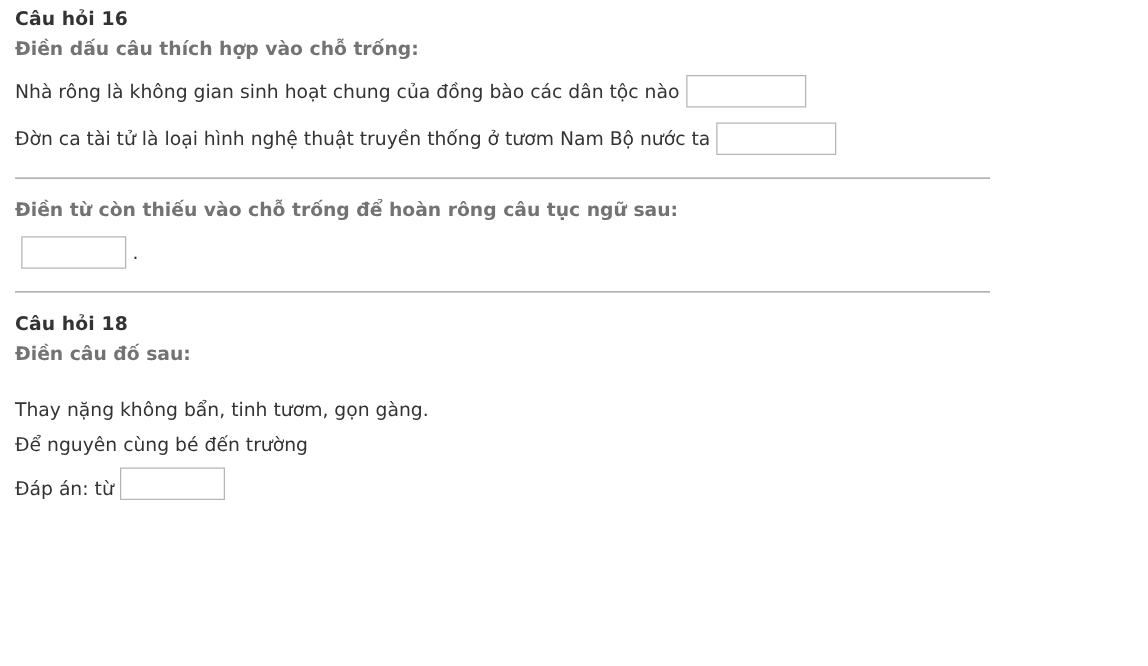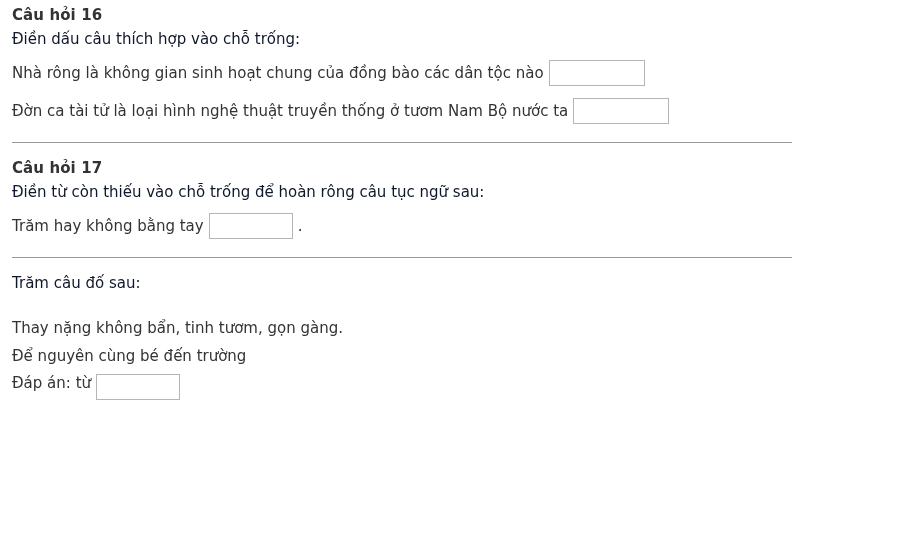--- a/index.html
+++ b/index.html
@@ -28,22 +28,23 @@
   .q-title {
     font-weight: bold;
     font-size: 15px;
     color: #333333;
     margin: 0 0 0 0;
     padding: 2px 0 4px 0;
     letter-spacing: 0.1px;
   }
   .q-prompt {
     font-size: 15px;
-    color: #0f172a;
+    color: #737373;
     padding: 2px 0 6px 0;
+    font-weight: bold;
   }
   .q-line {
     display: flex;
     align-items: center;
     flex-wrap: wrap;
     padding: 6px 0;
     font-size: 15px;
     color: #333333;
     line-height: 1.35;
   }
@@ -81,21 +82,21 @@
   .riddle-line {
     font-size: 15px;
     color: #333333;
     padding: 5px 0;
   }
   .riddle-spacer {
     height: 16px;
   }
   .answer-line {
     display: flex;
-    align-items: flex-start;
+    align-items: flex-end;
     padding-top: 4px;
     font-size: 15px;
   }
   .answer-line .text {
     white-space: pre;
   }
   .blk-16 { padding-top: 4px; }
   .blk-17 { padding-top: 14px; }
   .blk-18 { padding-top: 14px; }
 </style>
@@ -115,34 +116,33 @@
 
     <div class="q-line">
       <span class="text">Đờn ca tài tử là loại hình nghệ thuật truyền thống ở tươm Nam Bộ nước ta</span>
       <input class="blank-input wide" type="text" value="" style="">
     </div>
 
     <hr class="divider">
   </div>
 
   <div class="question-block blk-17">
-    <div class="q-title">Câu hỏi 17</div>
     <div class="q-prompt">Điền từ còn thiếu vào chỗ trống để hoàn rông câu tục ngữ sau:</div>
 
     <div class="q-line">
-      <span class="text">Trăm hay không bằng tay</span>
       <input class="blank-input narrow" type="text" value="" style="">
       <span class="text">.</span>
     </div>
 
     <hr class="divider">
   </div>
 
   <div class="question-block blk-18">
-    <div class="q-prompt">Trăm câu đố sau:</div>
+    <div class="q-title">Câu hỏi 18</div>
+    <div class="q-prompt">Điền câu đố sau:</div>
 
     <div class="riddle-spacer"></div>
 
     <div class="riddle-line">Thay nặng không bẩn, tinh tươm, gọn gàng.</div>
     <div class="riddle-line">Để nguyên cùng bé đến trường</div>
 
     <div class="answer-line">
       <span class="text">Đáp án: từ</span>
       <input class="blank-input narrow" type="text" value="" style="">
     </div>

